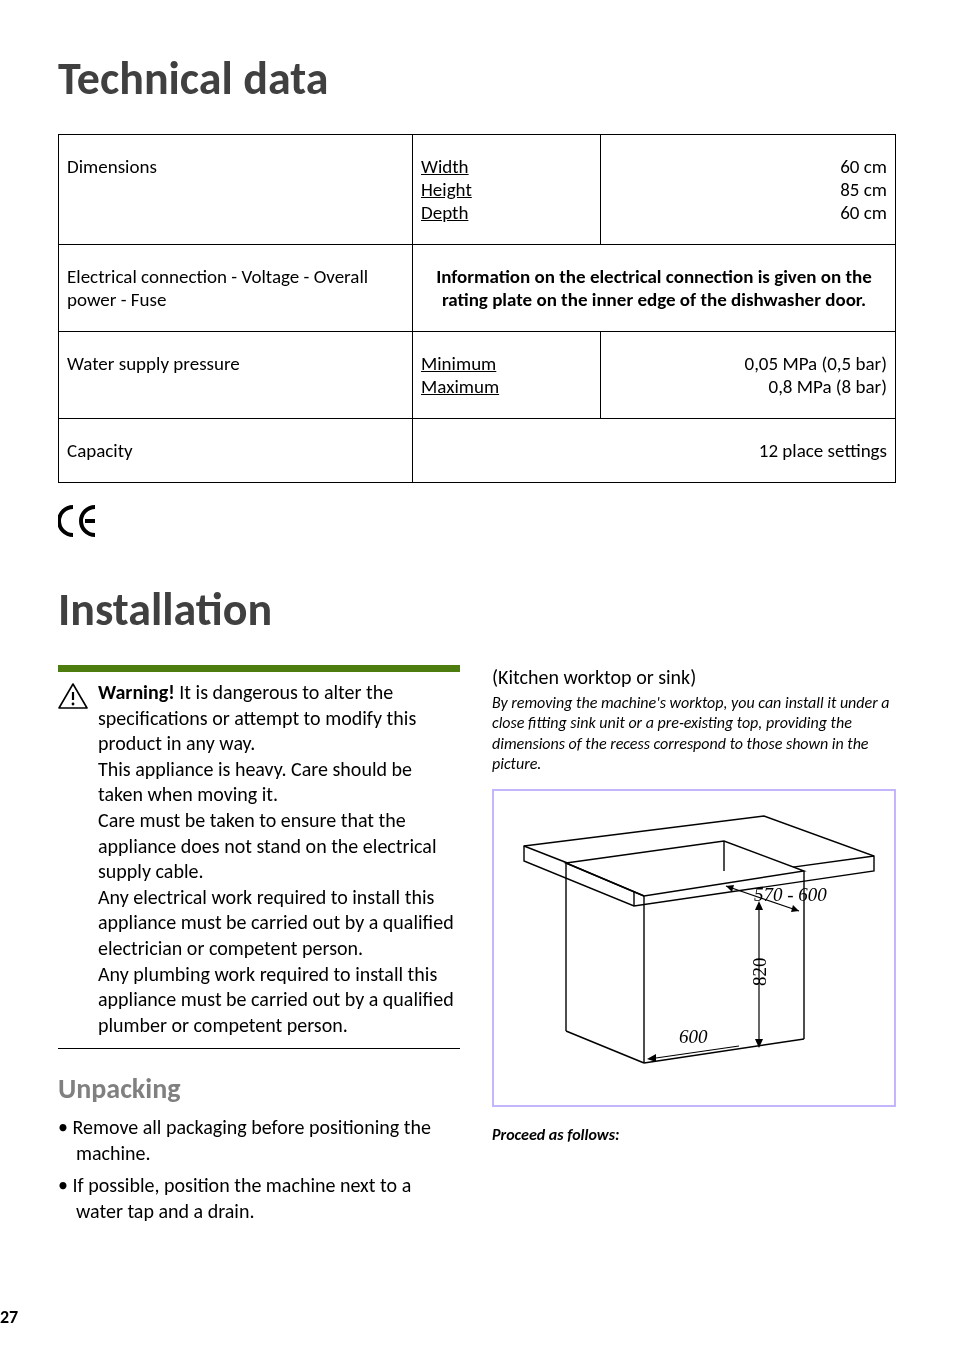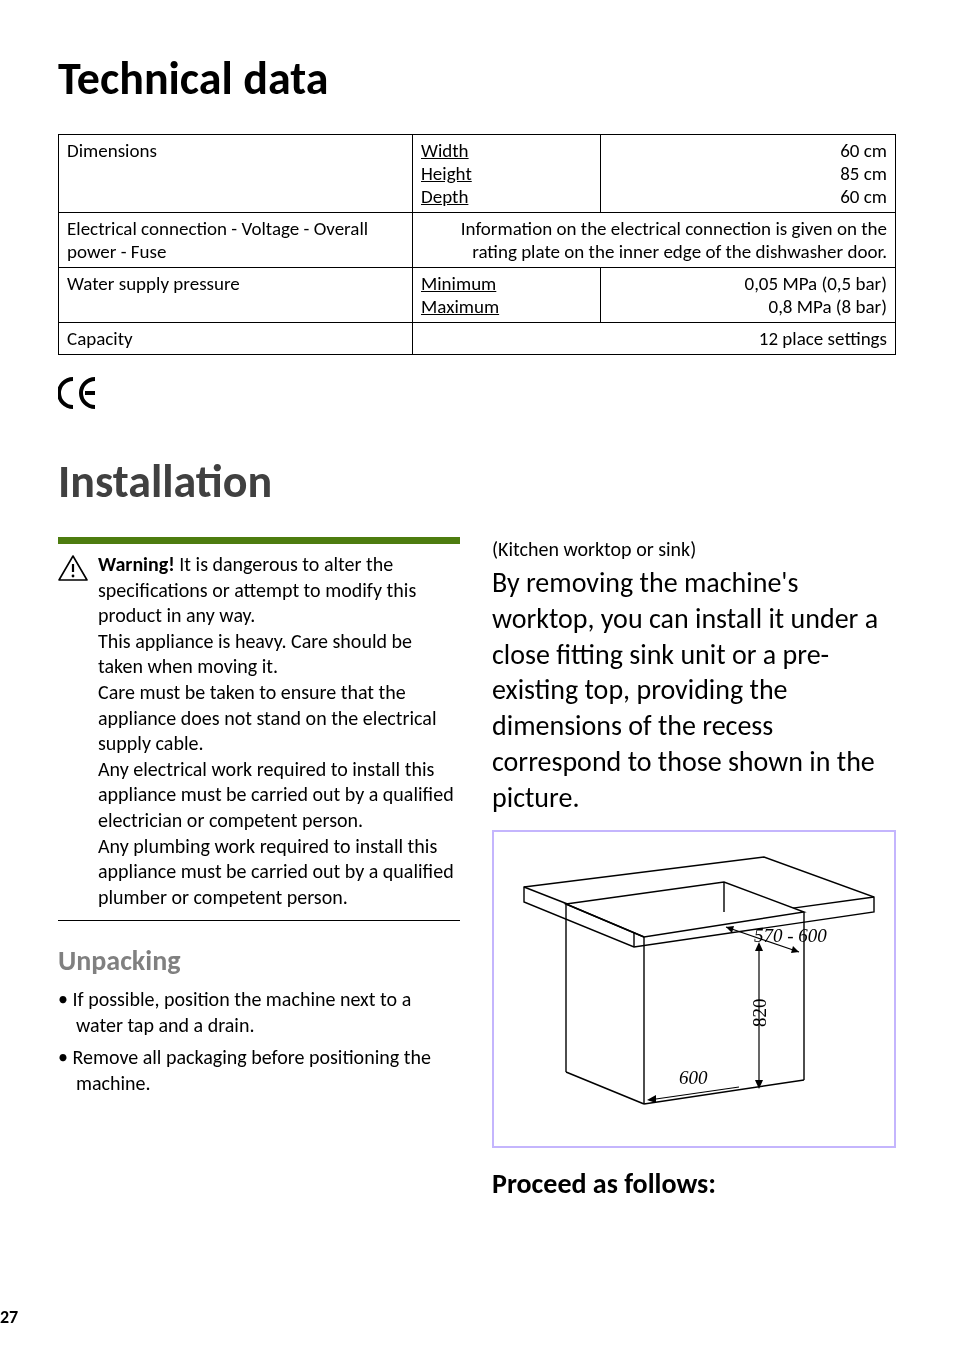--- a/index.html
+++ b/index.html
@@ -7,43 +7,43 @@
     width: 954px;
     height: 1352px;
     font-family: "Gill Sans", "Gill Sans MT", Calibri, sans-serif;
     padding: 50px 58px 40px 58px;
     color: #000;
     position: relative;
   }
   h1 {
     font-size: 46px;
     font-weight: bold;
-    color: #000000;
+    color: #404040;
     margin-bottom: 28px;
   }
   h1.installation {
     color: #404040;
     margin-top: 36px;
     margin-bottom: 28px;
   }
   table.spec {
     width: 100%;
     border-collapse: collapse;
     margin-bottom: 22px;
   }
   table.spec td {
     border: 1px solid #000;
-    padding: 4px 8px;
+    padding: 20px 8px;
     font-size: 19px;
     vertical-align: top;
   }
   td.col1 { width: 354px; }
   td.col2 { width: 188px; text-decoration: underline; }
   td.col3 { text-align: right; }
-  td.col23 { text-align: right; }
+  td.col23 { text-align: center; font-weight: bold; }
   td.cap { text-align: right; }
   .ce {
     font-family: Arial, sans-serif;
     font-size: 34px;
     font-weight: bold;
     letter-spacing: -4px;
     margin-top: 6px;
   }
   .columns {
     display: flex;
@@ -83,23 +83,24 @@
   }
   ul.bullets li {
     padding-left: 18px;
     text-indent: -18px;
     margin-bottom: 6px;
   }
   ul.bullets li::before {
     content: "•  ";
   }
   .para {
-    font-size: 28px;
+    font-size: 16px;
     line-height: 1.28;
     margin-bottom: 14px;
+    font-style: italic;
   }
   .subhead {
     font-size: 20px;
     margin-bottom: 4px;
   }
   .diagram-box {
     border: 2px solid #c4b5fd;
     padding: 10px;
     margin-bottom: 18px;
   }
@@ -182,22 +183,22 @@
           <span>This appliance is heavy. Care should be taken when moving it.</span><br>
           <span>Care must be taken to ensure that the appliance does not stand on the electrical supply cable.</span><br>
           <span>Any electrical work required to install this appliance must be carried out by a qualified electrician or competent person.</span><br>
           <span>Any plumbing work required to install this appliance must be carried out by a qualified plumber or competent person.</span>
         </div>
       </div>
     </div>
 
     <h2>Unpacking</h2>
     <ul class="bullets">
+      <li>Remove all packaging before positioning the machine.</li>
       <li>If possible, position the machine next to a water tap and a drain.</li>
-      <li>Remove all packaging before positioning the machine.</li>
     </ul>
   </div>
 
   <div class="col-right">
     <div class="subhead">(Kitchen worktop or sink)</div>
     <div class="para">By removing the machine's worktop, you can install it under a close fitting sink unit or a pre-existing top, providing the dimensions of the recess correspond to those shown in the picture.</div>
 
     <div class="diagram-box">
       <svg width="380" height="290" viewBox="0 0 380 290">
 

